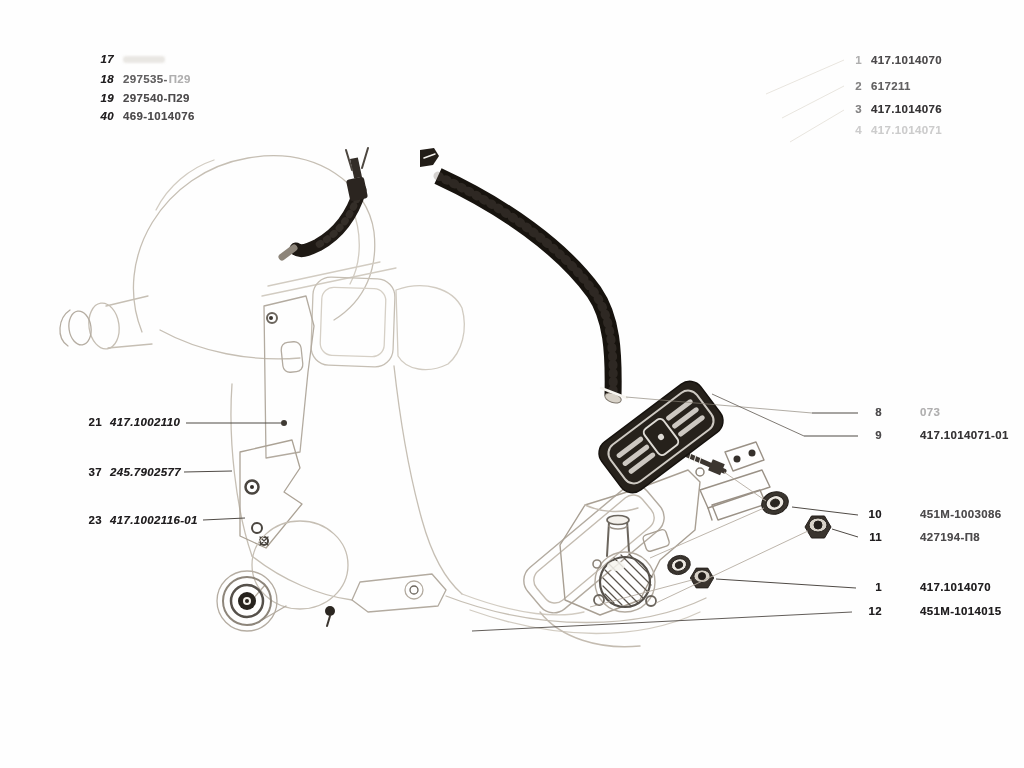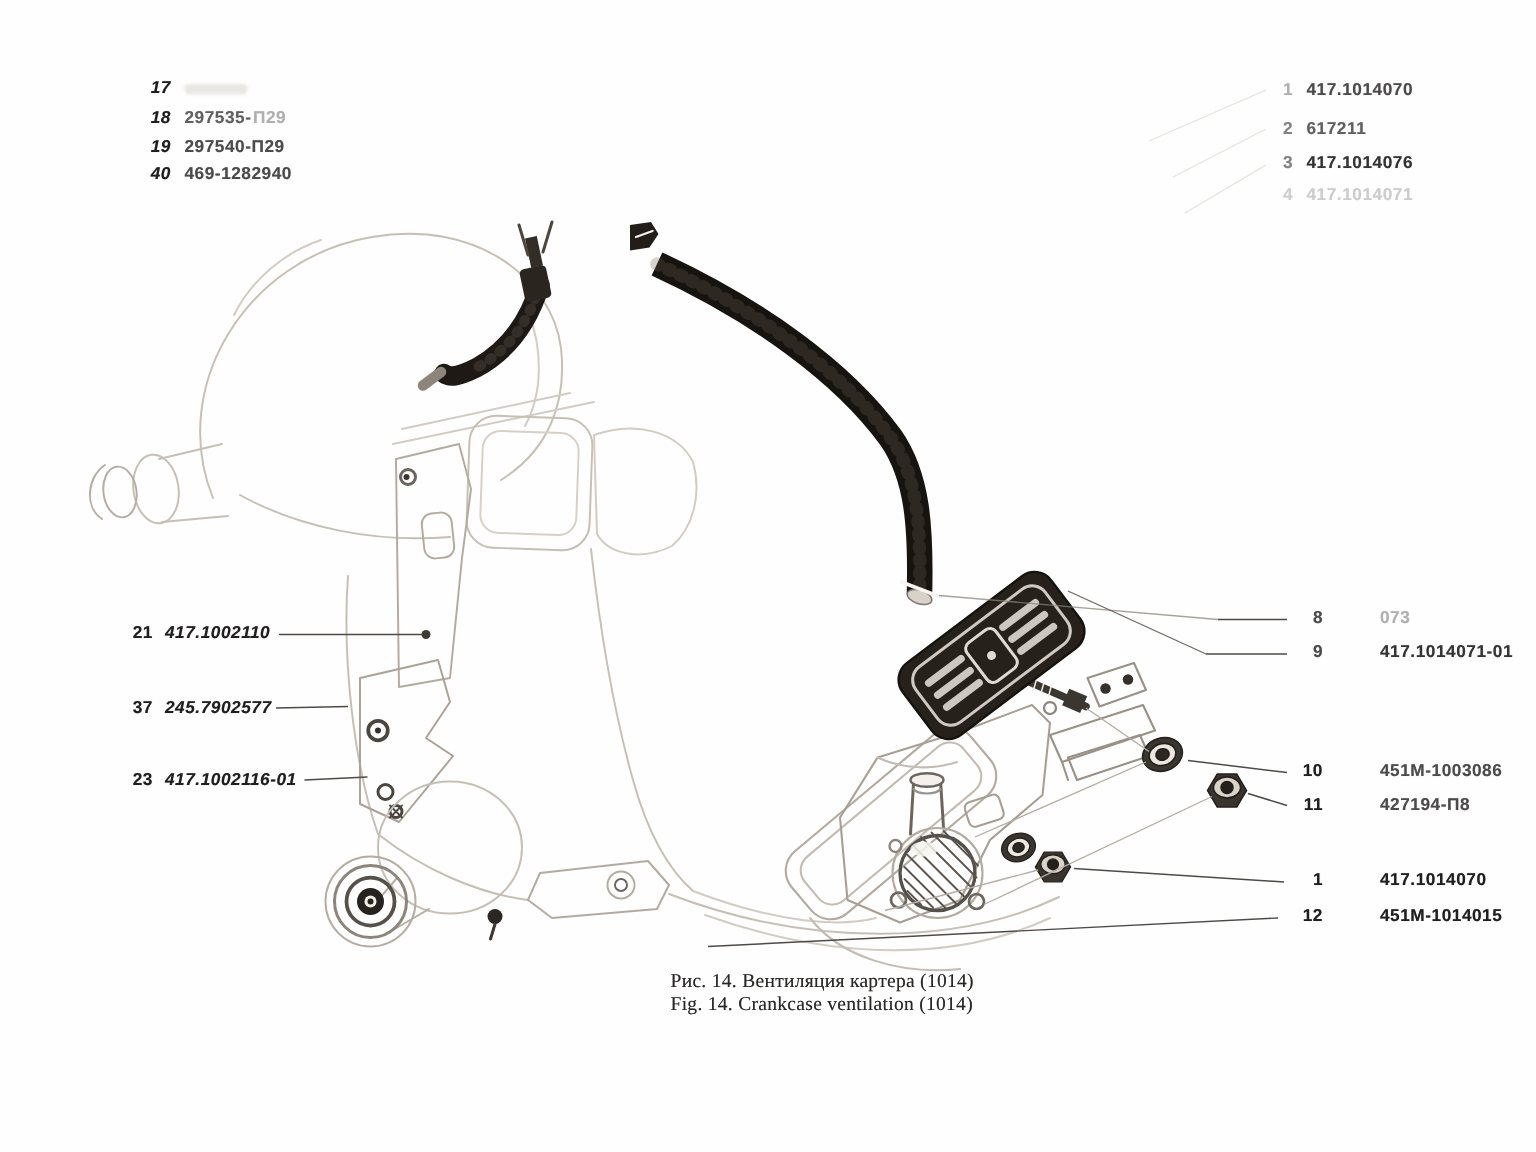--- a/index.html
+++ b/index.html
@@ -259,21 +259,21 @@
   <span class="num">18</span>
   <span class="part f-70">297535-</span>
   <span class="part f-35" style="margin-left:1px">П29</span>
 </div>
 <div class="co tl" style="left:96px;top:92px">
   <span class="num">19</span>
   <span class="part f-80">297540-П29</span>
 </div>
 <div class="co tl" style="left:96px;top:110px">
   <span class="num">40</span>
-  <span class="part f-80">469-1282940</span>
+  <span class="part f-80">469-1014076</span>
 </div>
 
 <div class="co tr" style="left:846px;top:54px">
   <span class="num f-35">1</span>
   <span class="part f-80">417.1014070</span>
 </div>
 <div class="co tr" style="left:846px;top:80px">
   <span class="num f-55">2</span>
   <span class="part f-70">617211</span>
 </div>
@@ -317,18 +317,14 @@
 </div>
 <div class="co mr" style="left:860px;top:581px">
   <span class="num">1</span>
   <span class="part">417.1014070</span>
 </div>
 <div class="co mr" style="left:860px;top:605px">
   <span class="num">12</span>
   <span class="part">451M-1014015</span>
 </div>
 
-<div class="caption">
-  <div>Рис. 14. Вентиляция картера (1014)</div>
-  <div>Fig. 14. Crankcase ventilation (1014)</div>
-</div>
 
 </div>
 
 </body></html>

